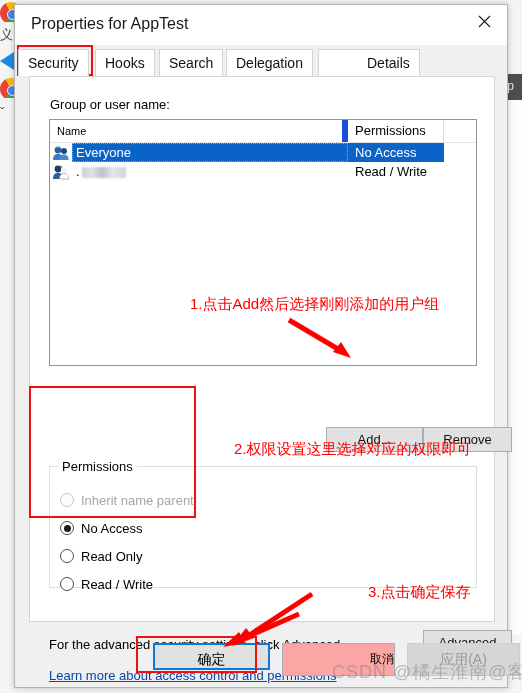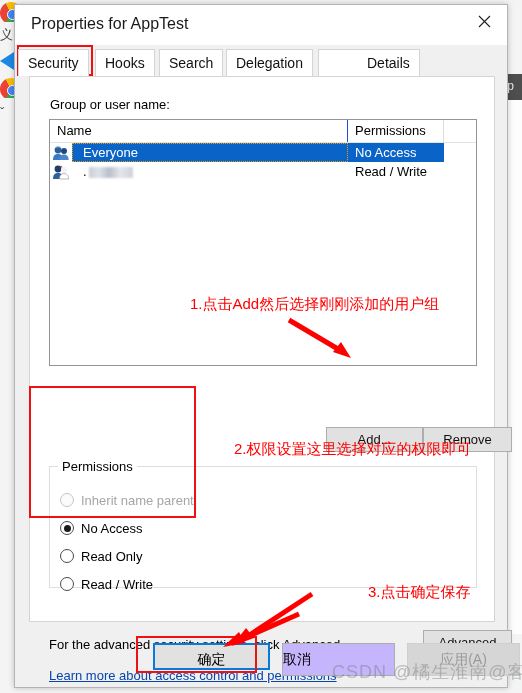--- a/index.html
+++ b/index.html
@@ -188,22 +188,22 @@
     border-bottom: 1px solid #e2e2e2;
   }
   .col-name {
     position: absolute;
     left: 0; top: 0;
     width: 298px;
     height: 22px;
     line-height: 22px;
     padding-left: 7px;
     box-sizing: border-box;
-    border-right: 1px solid #1d4ed8;
-    font-size: 13px;
+    border-right: 6px solid #1d4ed8;
+    font-size: 11px;
   }
   .col-perm {
     position: absolute;
     left: 298px; top: 0;
     width: 96px;
     height: 22px;
     line-height: 22px;
     padding-left: 7px;
     box-sizing: border-box;
     border-right: 1px solid #dcdcdc;
@@ -219,21 +219,21 @@
     height: 19px;
     font-size: 13px;
   }
   .lv-row .cell-name {
     position: absolute;
     left: 22px;
     top: 0;
     width: 276px;
     height: 19px;
     line-height: 19px;
-    padding-left: 11px;
+    padding-left: 4px;
     box-sizing: border-box;
   }
   .lv-row .cell-perm {
     position: absolute;
     left: 298px;
     top: 0;
     width: 96px;
     height: 19px;
     line-height: 19px;
     padding-left: 7px;
@@ -385,24 +385,24 @@
     box-sizing: border-box;
     cursor: default;
   }
   #btn-cancel {
     position: absolute;
     left: 267px;
     top: 638px;
     width: 113px;
     height: 33px;
     line-height: 31px;
-    background: #c4b5fd;
+    background: #fca5a5;
     border: 1px solid #adadad;
-    font-size: 14px;
-    text-align: left;
+    font-size: 12px;
+    text-align: right;
     box-sizing: border-box;
     cursor: default;
   }
   #btn-apply {
     position: absolute;
     left: 392px;
     top: 638px;
     width: 113px;
     height: 33px;
     line-height: 31px;

